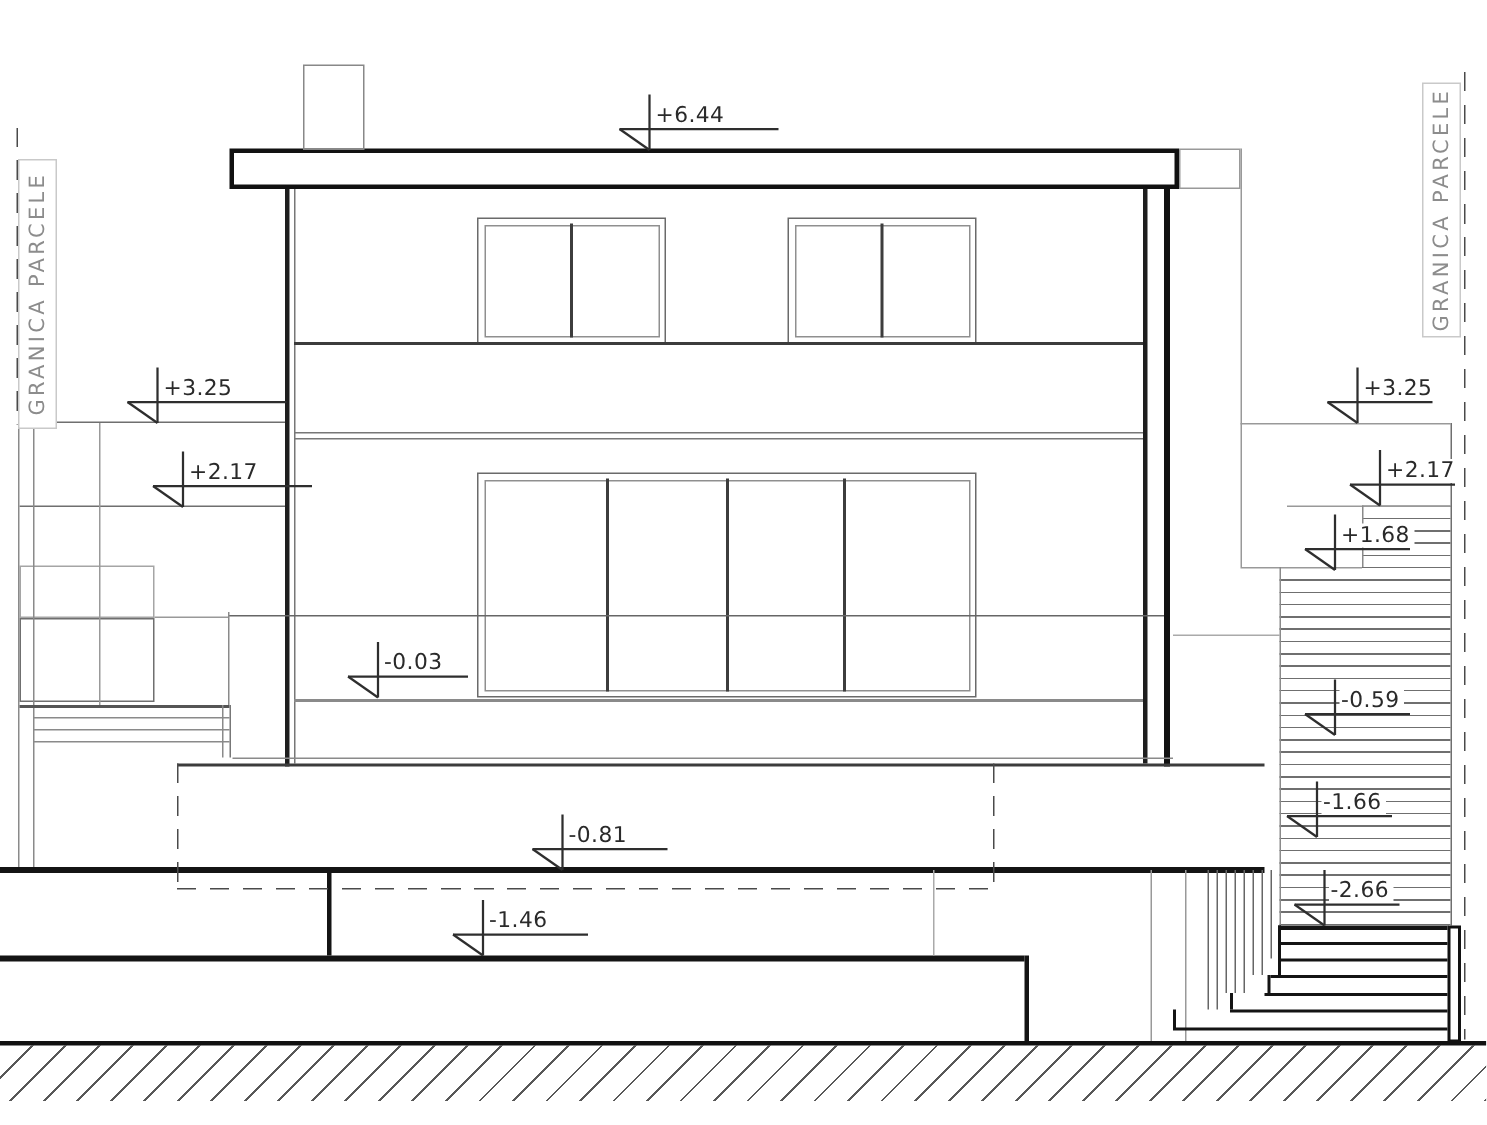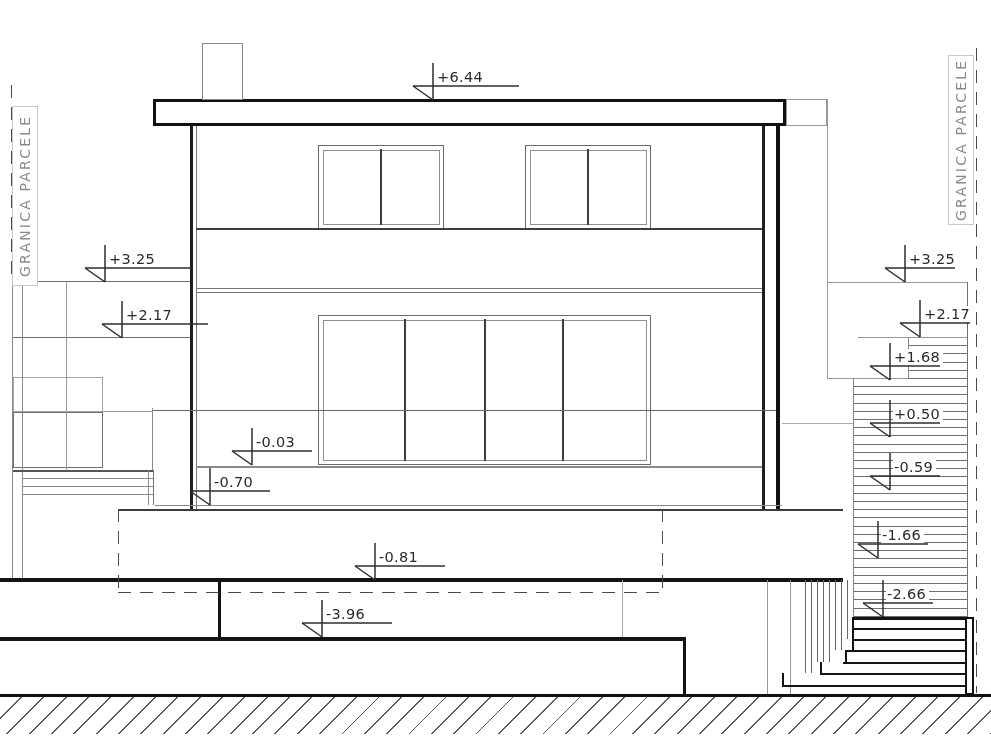--- a/index.html
+++ b/index.html
@@ -164,43 +164,35 @@
     <span class="mk-label">+2.17</span>
   </div>
   <div class="marker" style="left:232px;top:428px">
     <svg width="112" height="37" viewBox="0 0 112 37">
         <line x1="20" y1="0" x2="20" y2="37"></line>
         <line x1="0" y1="23" x2="80" y2="23"></line>
         <line x1="0" y1="23" x2="20" y2="37"></line>
       </svg>
     <span class="mk-label">-0.03</span>
   </div>
-  <div class="marker" style="left:190px;top:468px">
-    <svg width="112" height="37" viewBox="0 0 112 37">
-        <line x1="20" y1="0" x2="20" y2="37"></line>
-        <line x1="0" y1="23" x2="80" y2="23"></line>
-        <line x1="0" y1="23" x2="20" y2="37"></line>
-      </svg>
-    <span class="mk-label">-0.70</span>
-  </div>
   <div class="marker" style="left:355px;top:543px">
     <svg width="112" height="37" viewBox="0 0 112 37">
         <line x1="20" y1="0" x2="20" y2="37"></line>
         <line x1="0" y1="23" x2="90" y2="23"></line>
         <line x1="0" y1="23" x2="20" y2="37"></line>
       </svg>
     <span class="mk-label">-0.81</span>
   </div>
   <div class="marker" style="left:302px;top:600px">
     <svg width="112" height="37" viewBox="0 0 112 37">
         <line x1="20" y1="0" x2="20" y2="37"></line>
         <line x1="0" y1="23" x2="90" y2="23"></line>
         <line x1="0" y1="23" x2="20" y2="37"></line>
       </svg>
-    <span class="mk-label">-3.96</span>
+    <span class="mk-label">-1.46</span>
   </div>
   <div class="marker" style="left:885px;top:245px">
     <svg width="112" height="37" viewBox="0 0 112 37">
         <line x1="20" y1="0" x2="20" y2="37"></line>
         <line x1="0" y1="23" x2="70" y2="23"></line>
         <line x1="0" y1="23" x2="20" y2="37"></line>
       </svg>
     <span class="mk-label">+3.25</span>
   </div>
   <div class="marker" style="left:900px;top:300px">
@@ -212,28 +204,20 @@
     <span class="mk-label">+2.17</span>
   </div>
   <div class="marker" style="left:870px;top:343px">
     <svg width="112" height="37" viewBox="0 0 112 37">
         <line x1="20" y1="0" x2="20" y2="37"></line>
         <line x1="0" y1="23" x2="70" y2="23"></line>
         <line x1="0" y1="23" x2="20" y2="37"></line>
       </svg>
     <span class="mk-label">+1.68</span>
   </div>
-  <div class="marker" style="left:870px;top:400px">
-    <svg width="112" height="37" viewBox="0 0 112 37">
-        <line x1="20" y1="0" x2="20" y2="37"></line>
-        <line x1="0" y1="23" x2="70" y2="23"></line>
-        <line x1="0" y1="23" x2="20" y2="37"></line>
-      </svg>
-    <span class="mk-label">+0.50</span>
-  </div>
   <div class="marker" style="left:870px;top:453px">
     <svg width="112" height="37" viewBox="0 0 112 37">
         <line x1="20" y1="0" x2="20" y2="37"></line>
         <line x1="0" y1="23" x2="70" y2="23"></line>
         <line x1="0" y1="23" x2="20" y2="37"></line>
       </svg>
     <span class="mk-label">-0.59</span>
   </div>
   <div class="marker" style="left:858px;top:521px">
     <svg width="112" height="37" viewBox="0 0 112 37">

